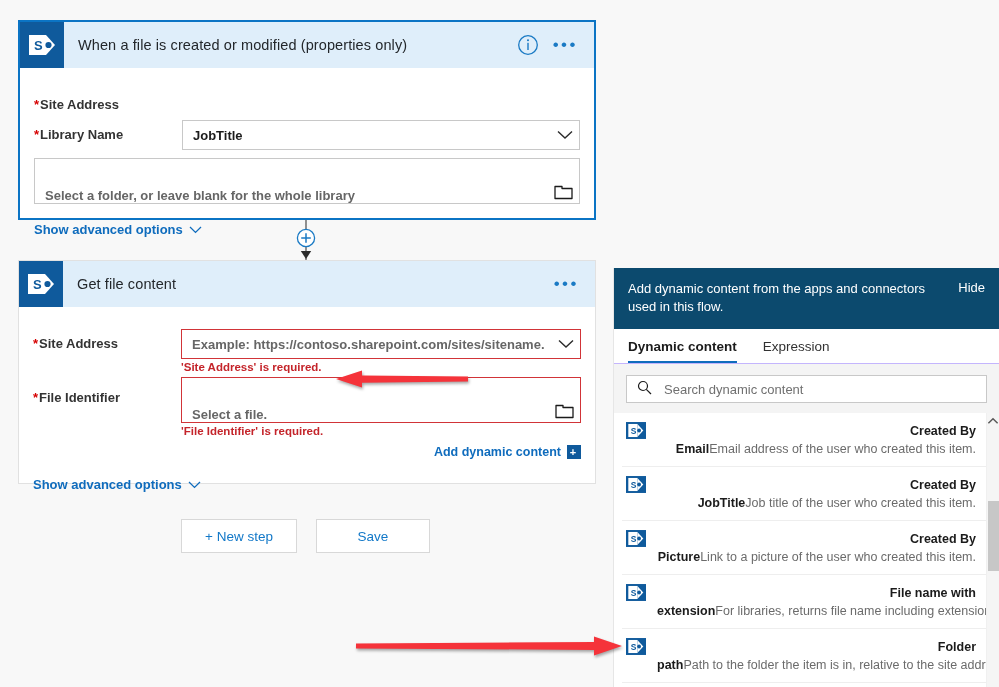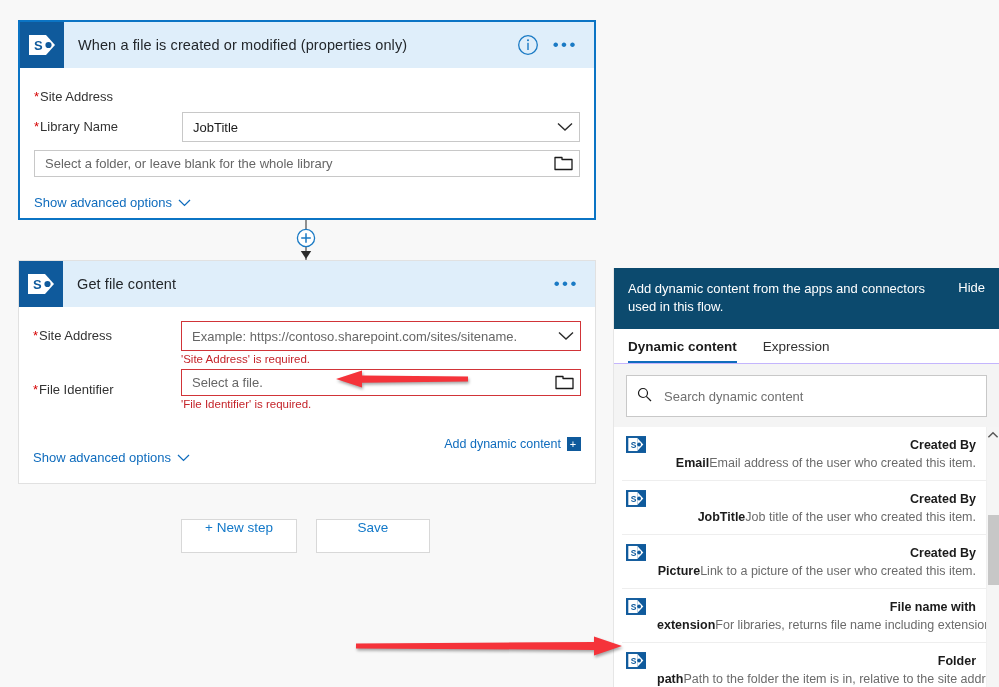--- a/index.html
+++ b/index.html
@@ -37,41 +37,41 @@
     font-size: 14.5px;
     color: #23272b;
     padding-left: 14px;
     letter-spacing: .1px;
     white-space: nowrap;
   }
   .hdr-icon { flex: 0 0 auto; margin-right: 14px; display: flex; align-items: center; }
   .ellipsis { letter-spacing: 2.5px; color: #1a7ac4; font-size: 17px; line-height: 10px;
               margin-right: 16px; }
 
-  .card-body { padding: 14px 14px 10px 14px; }
+  .card-body { padding: 22px 14px 10px 14px; font-weight: bold; }
 
   .row { display: flex; align-items: flex-start; margin-bottom: 8px; }
   .row-label {
     width: 148px; flex: 0 0 148px;
     font-size: 13px; color: #333;
     padding-top: 7px;
     white-space: nowrap;
   }
   .req { color: #d60000; margin-right: 1px; font-size: 13px; }
 
   .field-wrap { flex: 1 1 auto; position: relative; }
   .field {
     border: 1px solid #c8c8c8;
     background: #fff;
     height: 30px;
     display: flex; align-items: center;
     padding: 0 6px 0 10px;
     font-size: 13px;
   }
-  .field.tall { height: 27px; }
+  .field.tall { height: 46px; align-items: flex-end; }
   .field.error { border: 1px solid #d13438; }
   .field .val { color: #1b1b1b; white-space: nowrap; overflow: hidden; }
   .field .ph { color: #666; white-space: nowrap; overflow: hidden; }
   .field .grow { flex: 1 1 auto; overflow: hidden; }
   .chev { flex: 0 0 auto; margin-left: 8px; color: #2b2b2b; }
   .folder-ico { flex: 0 0 auto; margin-left: 8px; }
 
   .err-msg { color: #c4242a; font-size: 11.5px; margin-top: 2px; }
 
   .redact {
@@ -101,21 +101,21 @@
   }
 
   
   .connector { position: absolute; }
 
   
   .btn {
     position: absolute;
     background: #fff; border: 1px solid #d8d8d8;
     color: #1278c8; font-size: 13.5px;
-    display: flex; align-items: flex-start; justify-content: center;
+    display: flex; align-items: center; justify-content: center;
     cursor: pointer;
   }
 
   
   #dc-panel {
     position: absolute; left: 613px; top: 268px; width: 386px; height: 419px;
     background: #fff; border-left: 1px solid #e6e6e6;
     display: flex; flex-direction: column;
   }
   .dc-banner {
@@ -133,21 +133,21 @@
   .dc-tab {
     font-size: 13.5px; color: #323232; padding-bottom: 7px;
     cursor: pointer; border-bottom: 2px solid transparent;
   }
   .dc-tab.active { font-weight: bold; color: #1b1b1b; border-bottom: 2px solid #0f6cbd; }
 
   .dc-search-wrap { padding: 11px 12px 10px 12px; background: #f4f4f4; }
   .dc-search {
     display: flex; align-items: center; gap: 10px;
     background: #fff; border: 1px solid #c8c8c8;
-    height: 42px; padding: 0 10px;
+    height: 28px; padding: 0 10px;
   }
   .dc-search input {
     border: 0; outline: none; flex: 1 1 auto;
     font-family: "Liberation Sans", sans-serif; font-size: 13px; color: #333;
     background: transparent;
   }
   .dc-search input::placeholder { color: #707070; }
 
   .dc-list-wrap { flex: 1 1 auto; display: flex; overflow: hidden; background: #fff; }
   .dc-list { flex: 1 1 auto; overflow: hidden; padding-left: 8px; }

